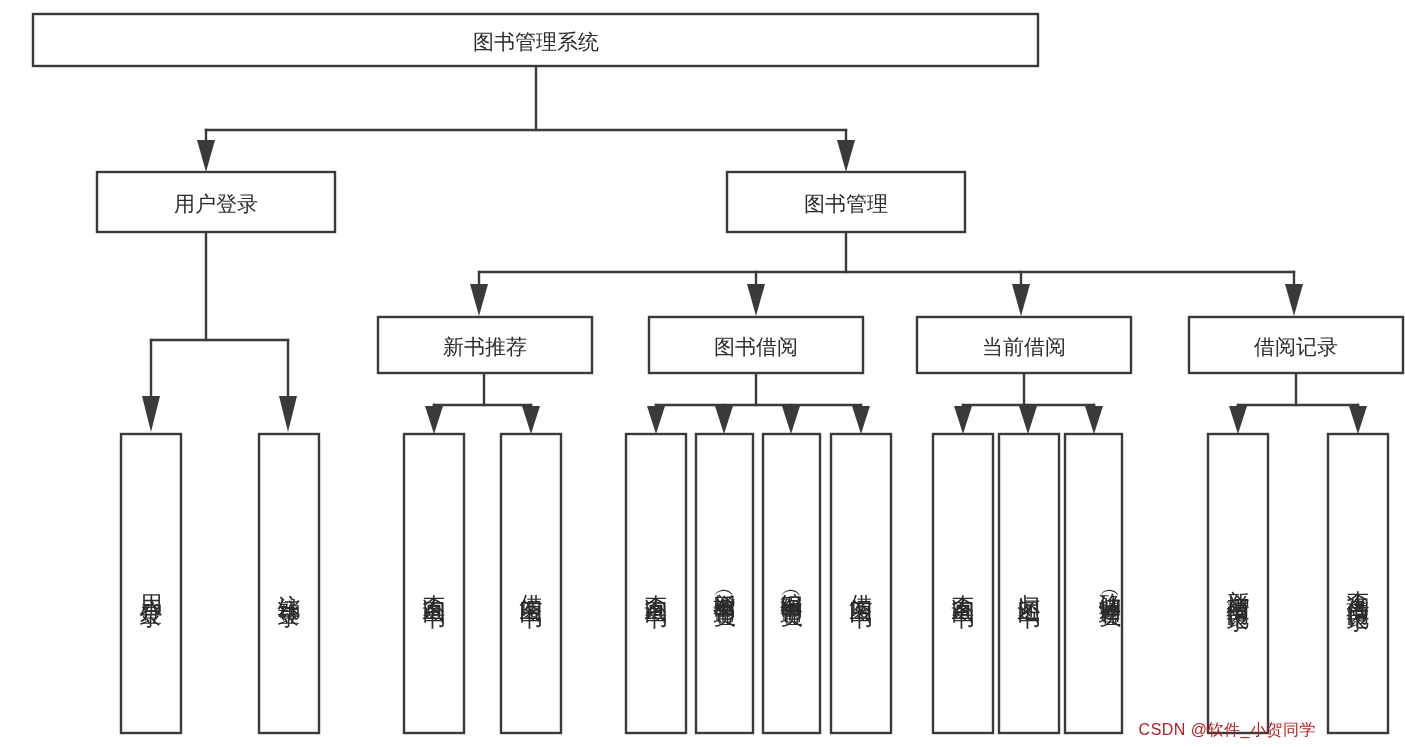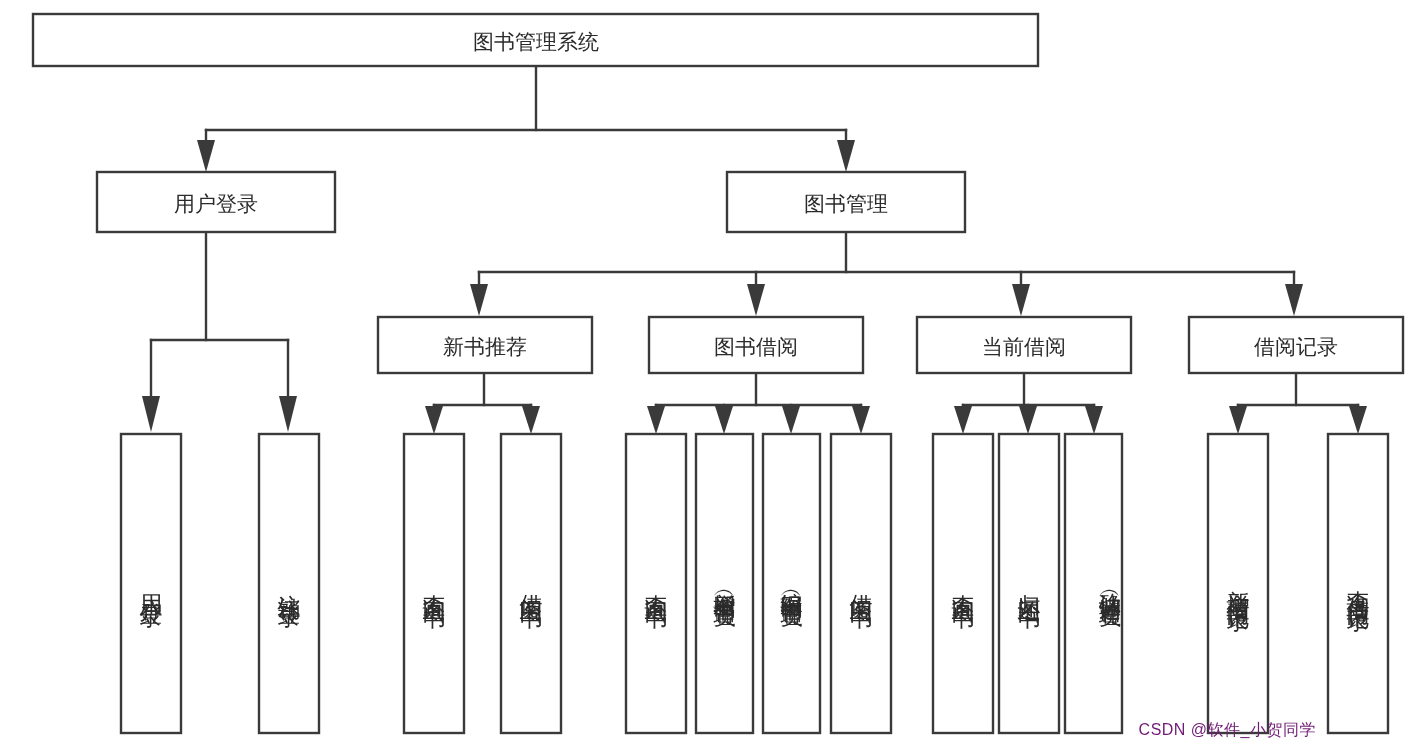--- a/index.html
+++ b/index.html
@@ -50,21 +50,21 @@
   }
   .node-label-h {
     font-size: 21px;
   }
   .watermark {
     position: absolute;
     right: 8px;
     bottom: 6px;
     font-family: "Liberation Sans", "DejaVu Sans", sans-serif;
     font-size: 16px;
-    color: #701a75;
+    color: #b91c1c;
     letter-spacing: 0.5px;
     white-space: nowrap;
     user-select: none;
   }
 </style>
 </head>
 <body>
 
 <div id="diagram-root">
   <svg class="diagram" viewBox="0 0 1405 747" xmlns="http://www.w3.org/2000/svg">

